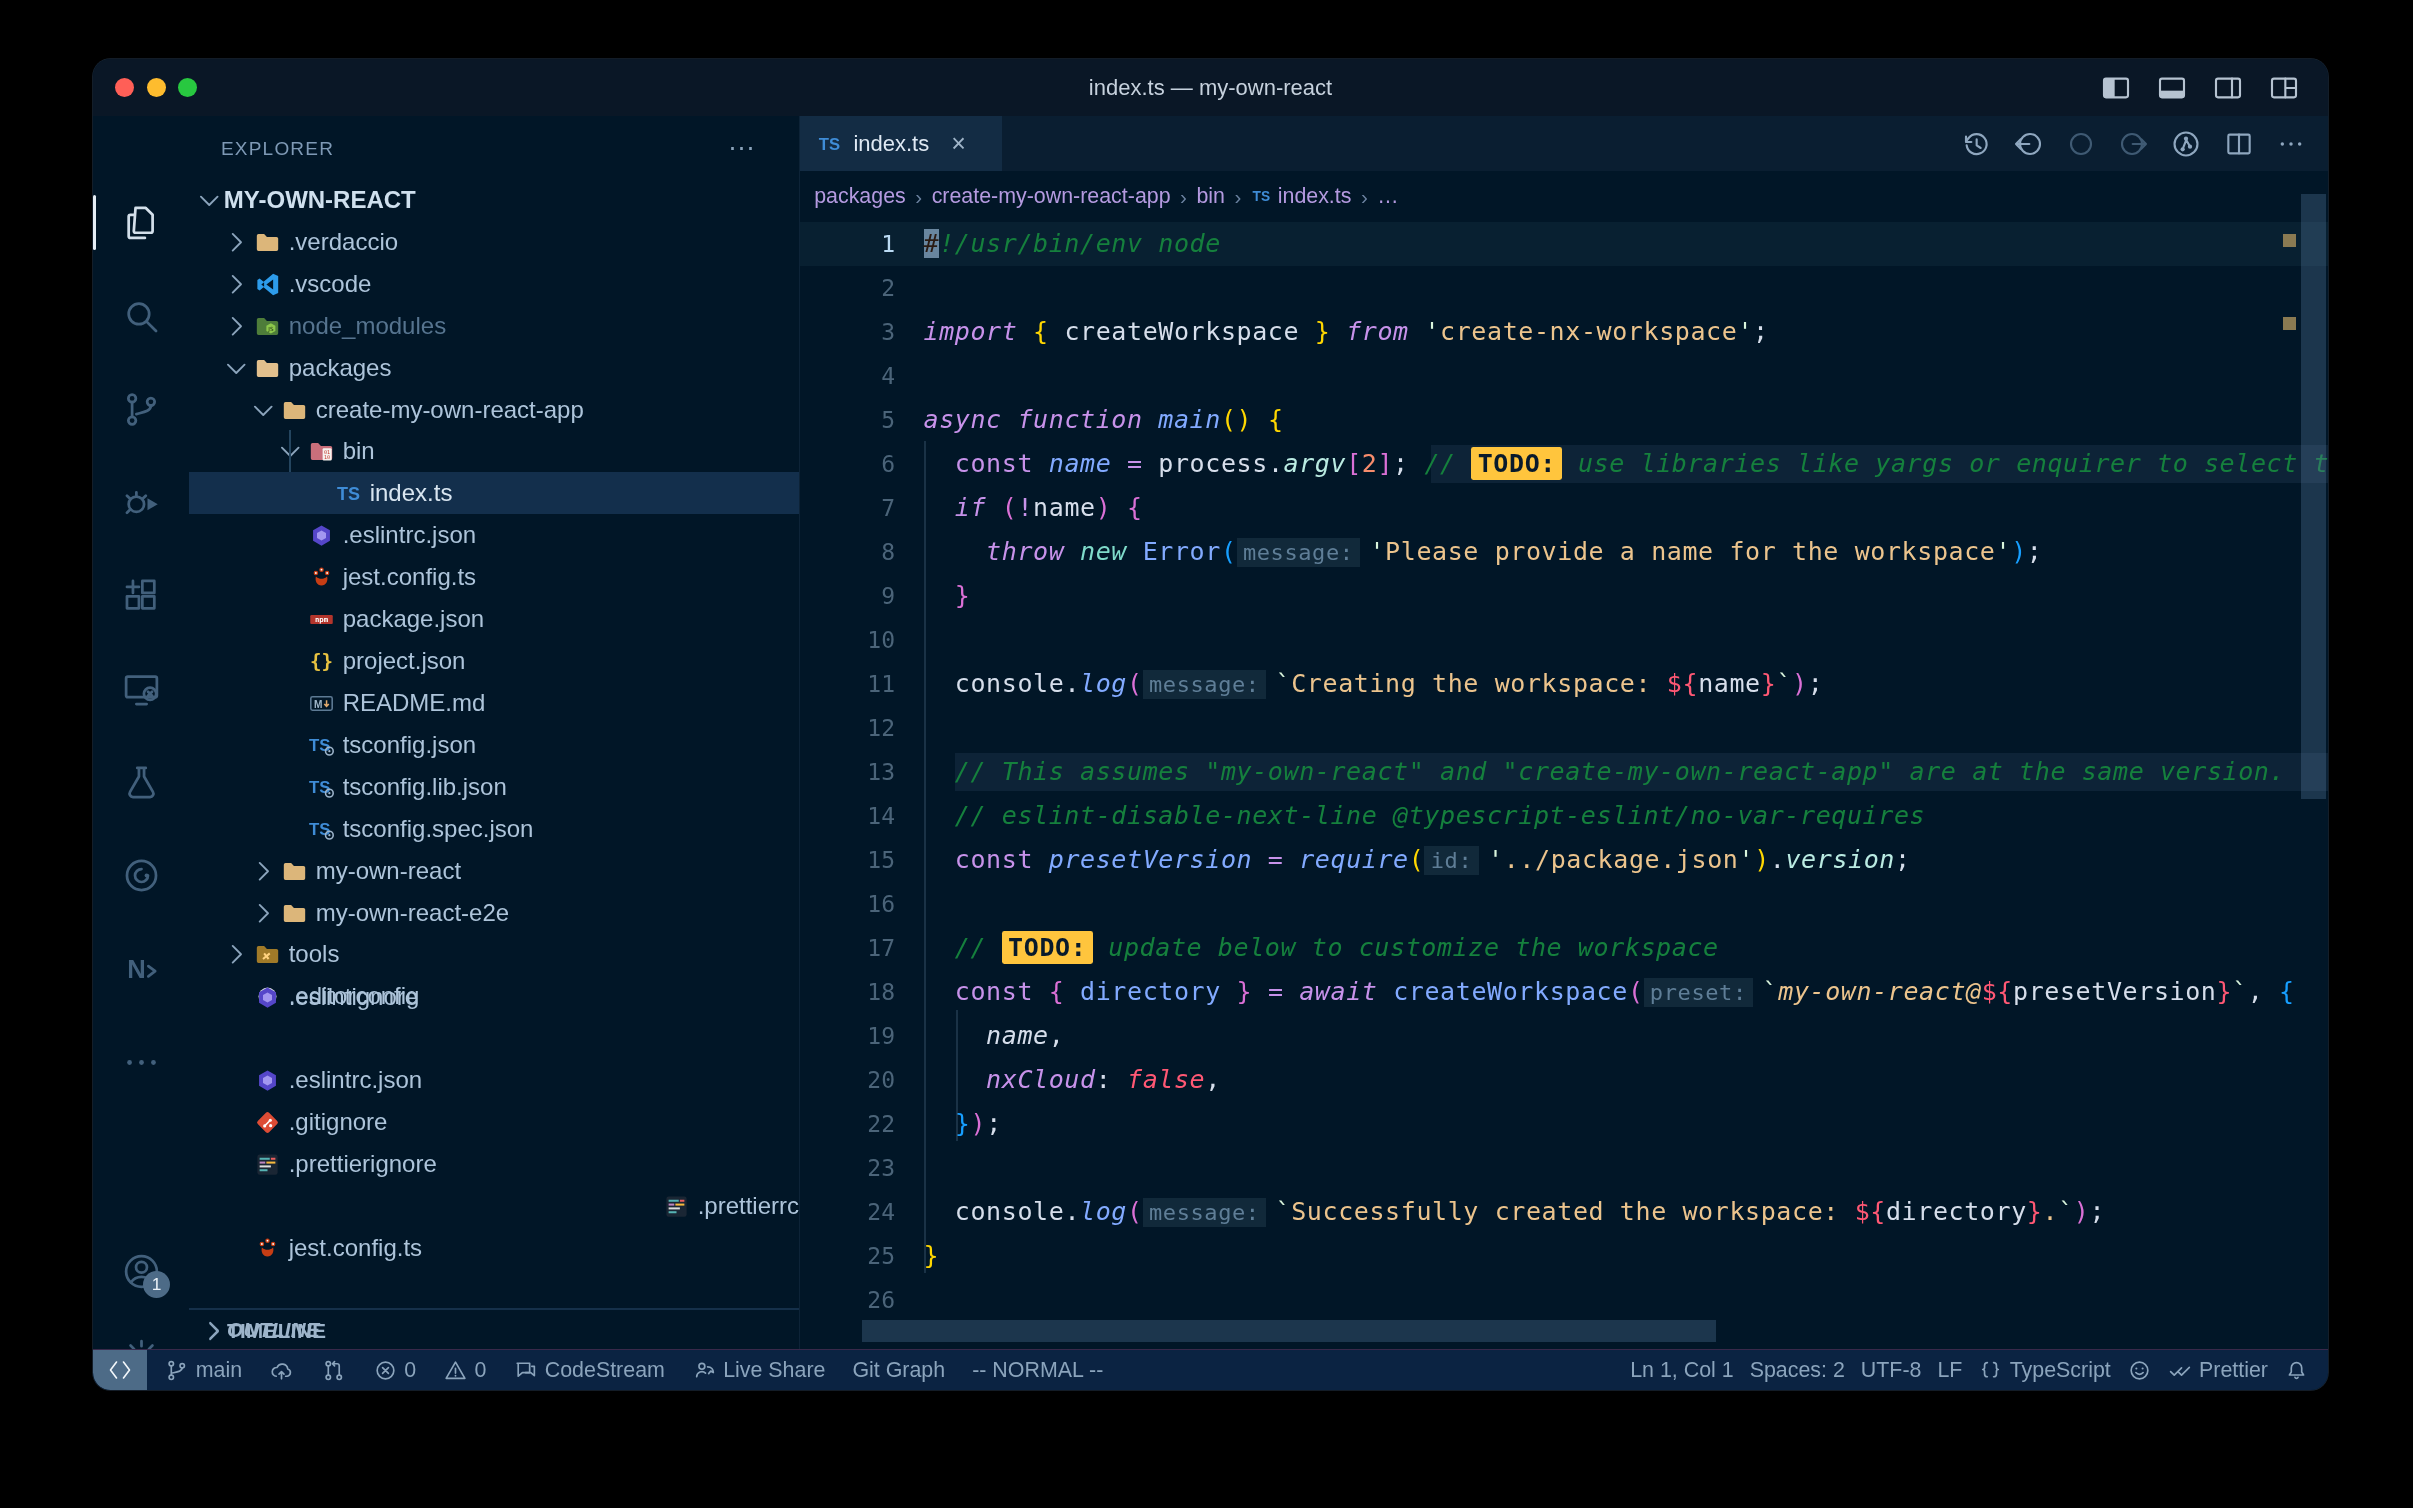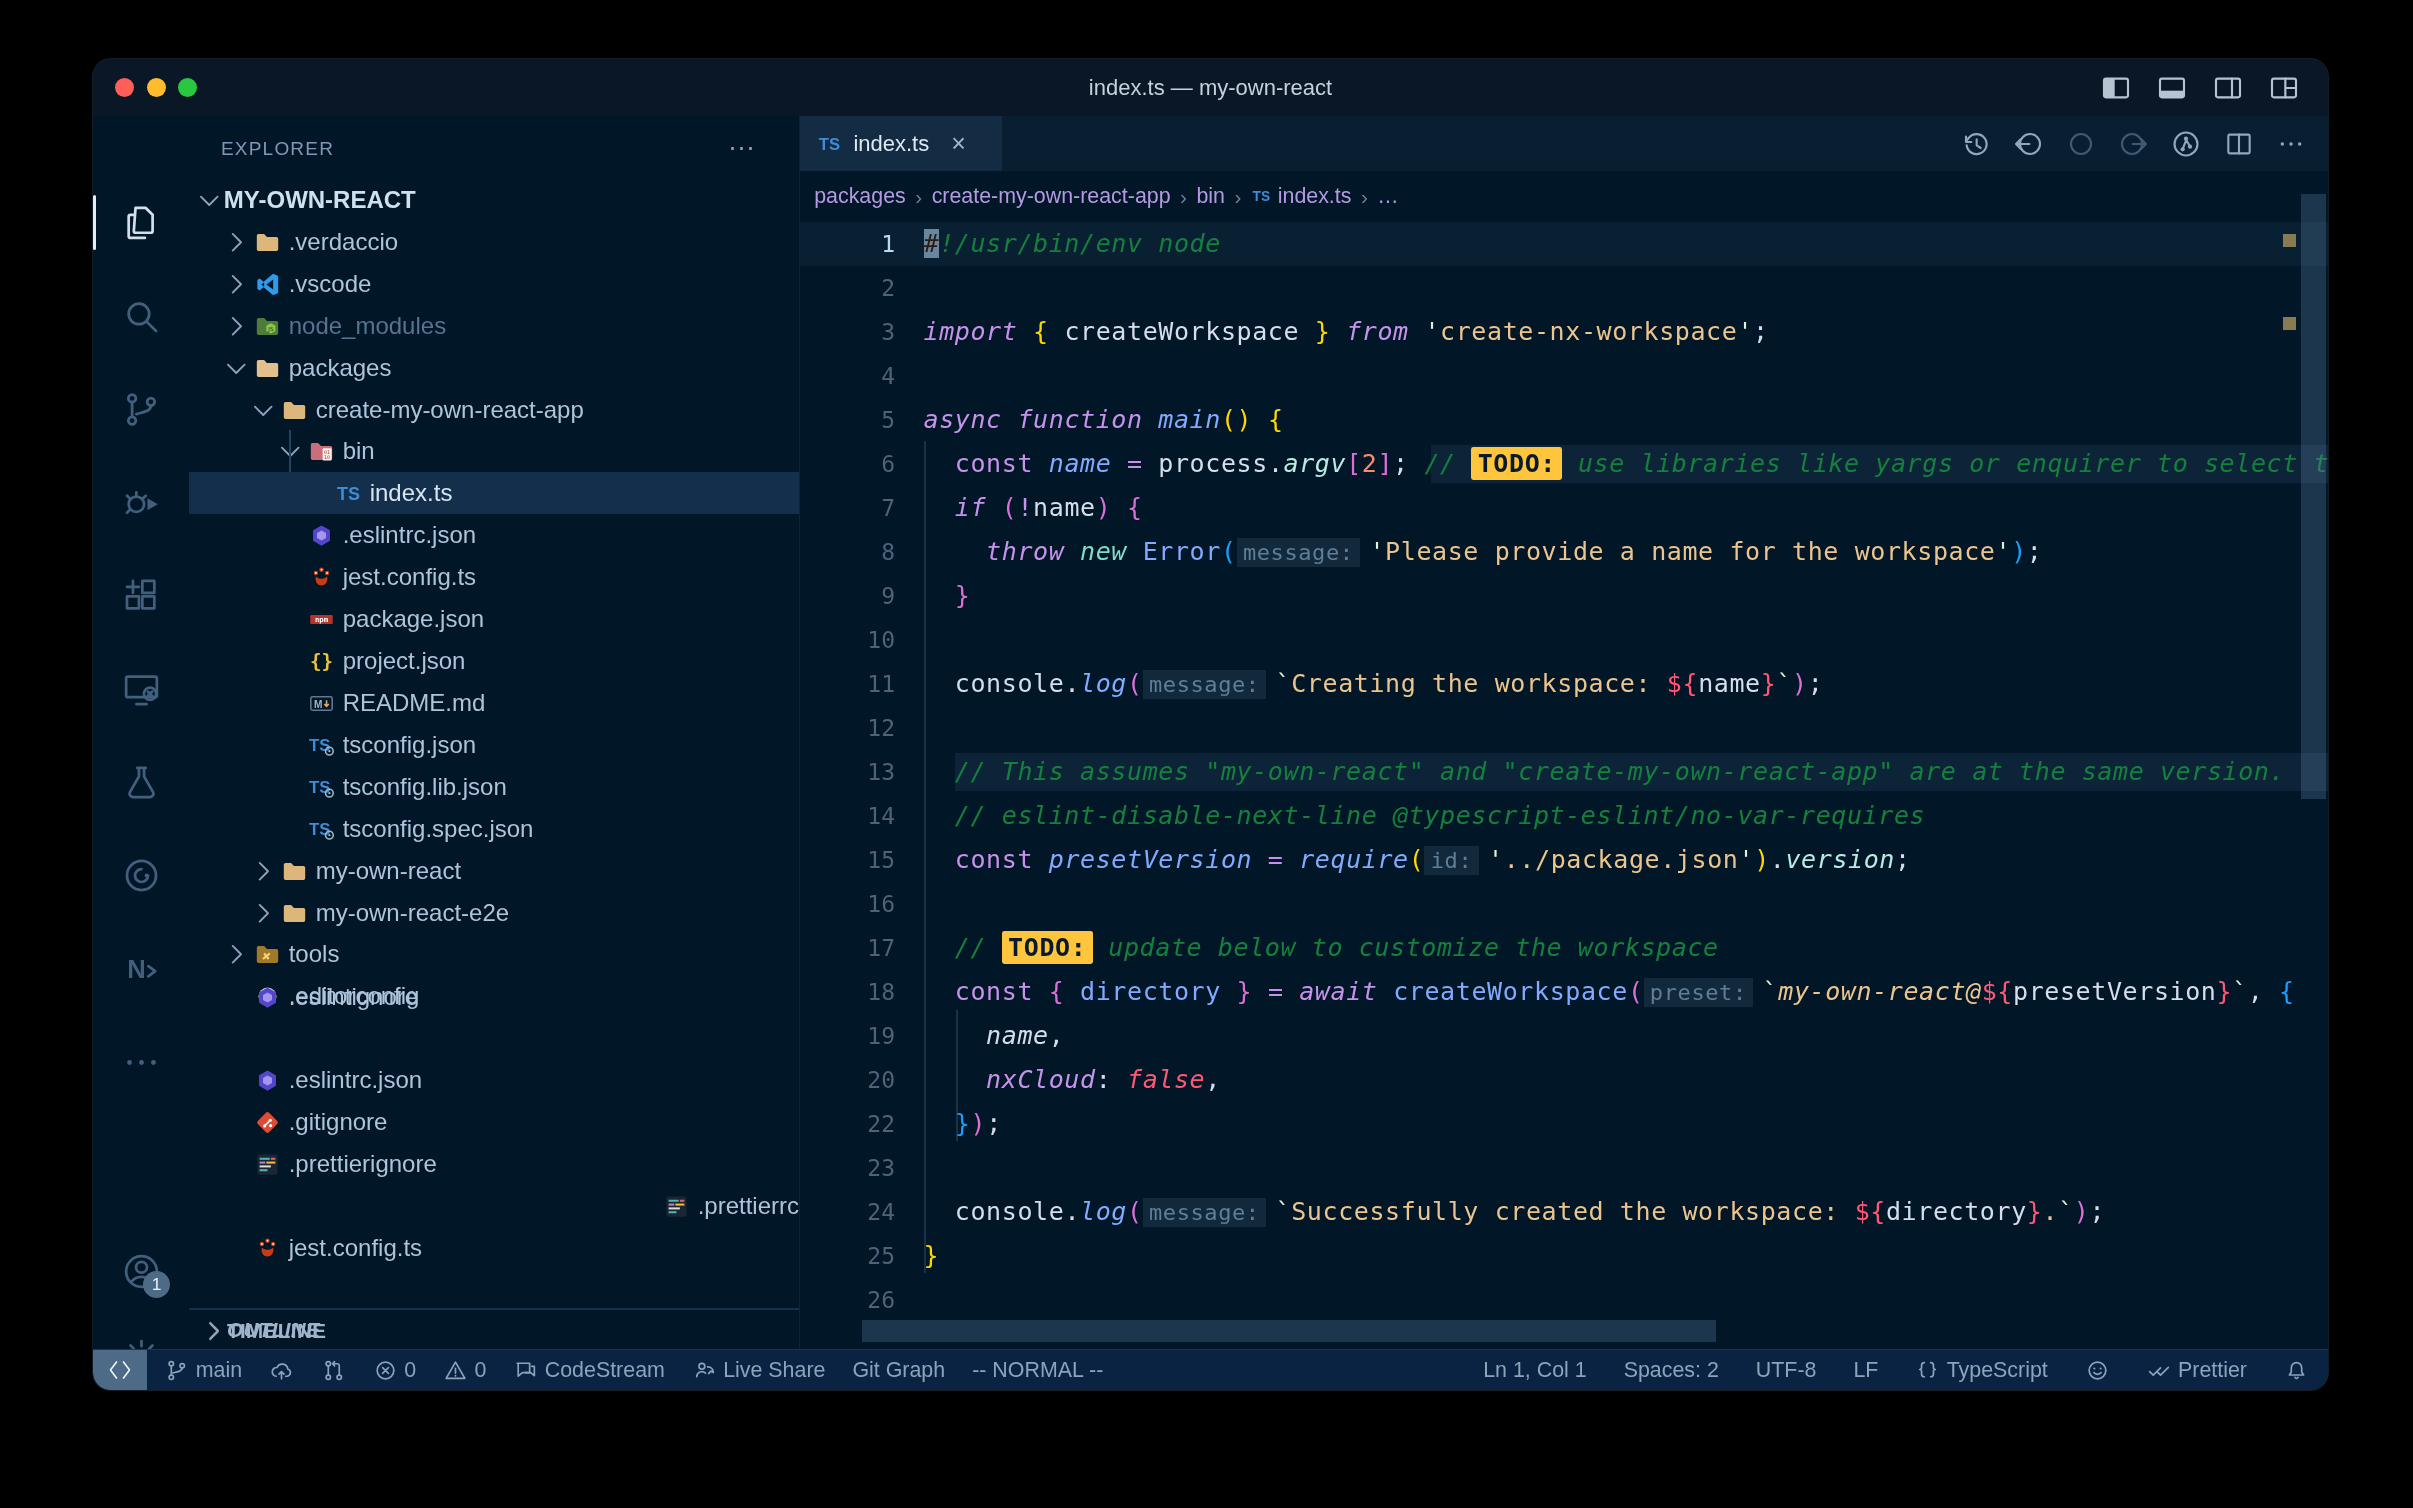--- a/index.html
+++ b/index.html
@@ -97,21 +97,21 @@
              border-radius:0;margin-right:9.5px;}
   .tok-cursor{background:#69869f;color:#2a1a12;}
   .iguide{position:absolute;width:1.6px;background:rgba(95,126,151,0.28);}
   .vsb{position:absolute;right:1.6px;width:25px;background:rgba(93,130,167,0.30);}
   .hsb{position:absolute;height:22px;background:rgba(93,130,167,0.30);}
   .ruler-mark{position:absolute;width:12.7px;height:12.7px;background:#8a7a52;}
   
   .statusbar{position:absolute;left:0;right:0;bottom:0;height:40px;background:#0b2342;border-top:1.6px solid #38294a;
              color:#8ba4bc;font-size:21.4px;}
   .sb-left{position:absolute;left:0;top:0;bottom:0;display:flex;align-items:center;}
-  .sb-right{position:absolute;right:19px;top:0;bottom:0;display:flex;align-items:center;gap:37px;}
+  .sb-right{position:absolute;right:19px;top:0;bottom:0;display:flex;align-items:center;gap:16px;}
   .st-item{display:flex;align-items:center;gap:6.3px;margin-right:27px;white-space:nowrap;}
   .sb-right .st-item{margin-right:0;}
   .st-item .sico{width:25px;height:25px;color:#8ba4bc;}
   .st-item .sico svg{width:25px;height:25px;}
   .remote-block{width:54px;height:40px;background:#4d6b87;display:flex;align-items:center;justify-content:center;
                 color:#f2f7fb;margin-right:17.4px;border-bottom-left-radius:17.4px;}
   .remote-block svg{width:24px;height:24px;}
 </style>
 </head>
 <body>

